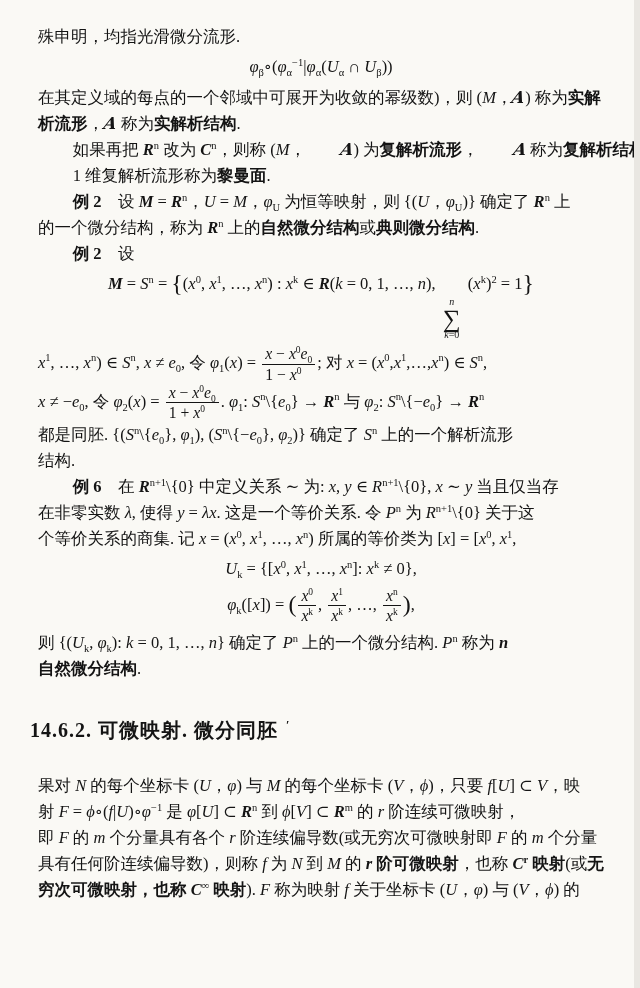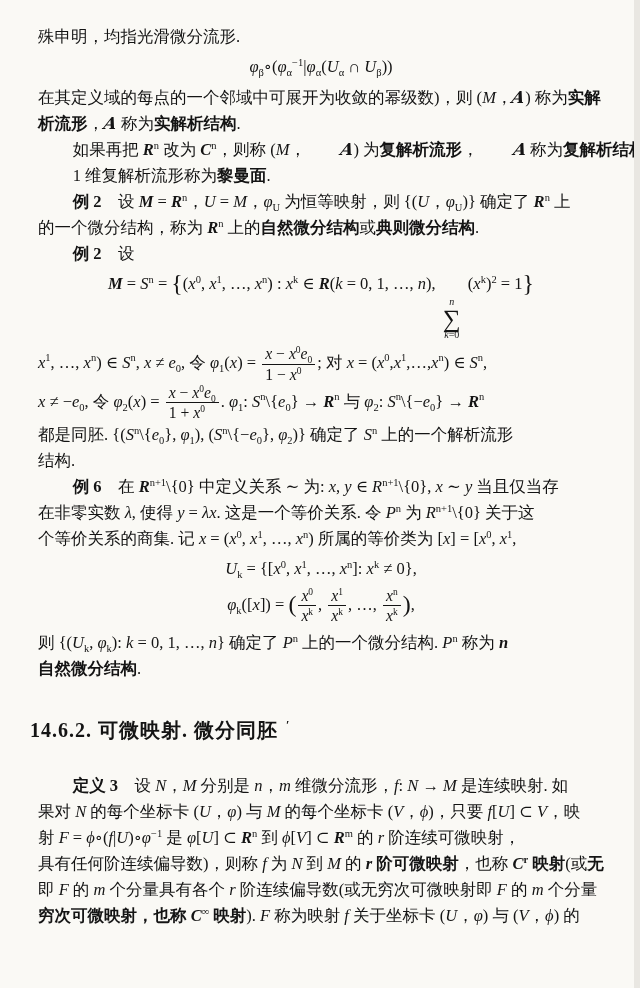--- a/index.html
+++ b/index.html
@@ -73,21 +73,20 @@
       <div class="line">都是同胚. {(<i>S</i><sup>n</sup>\{<i>e</i><sub>0</sub>}, <i>φ</i><sub>1</sub>), (<i>S</i><sup>n</sup>\{−<i>e</i><sub>0</sub>}, <i>φ</i><sub>2</sub>)} 确定了 <i>S</i><sup>n</sup> 上的一个解析流形</div>
       <div class="line">结构.</div>
       <div class="line para-indent"><b>例 6</b>　在 <b><i>R</i></b><sup>n+1</sup>\{0} 中定义关系 ∼ 为: <i>x</i>, <i>y</i> ∈ <i>R</i><sup>n+1</sup>\{0}, <i>x</i> ∼ <i>y</i> 当且仅当存</div>
       <div class="line">在非零实数 <i>λ</i>, 使得 <i>y</i> = <i>λx</i>. 这是一个等价关系. 令 <i>P</i><sup>n</sup> 为 <i>R</i><sup>n+1</sup>\{0} 关于这</div>
       <div class="line">个等价关系的商集. 记 <i>x</i> = (<i>x</i><sup>0</sup>, <i>x</i><sup>1</sup>, …, <i>x</i><sup>n</sup>) 所属的等价类为 [<i>x</i>] = [<i>x</i><sup>0</sup>, <i>x</i><sup>1</sup>,</div>
       <div class="line formula"><i>U</i><sub>k</sub> = {[<i>x</i><sup>0</sup>, <i>x</i><sup>1</sup>, …, <i>x</i><sup>n</sup>]: <i>x</i><sup>k</sup> ≠ 0},</div>
       <div class="line formula"><i>φ</i><sub>k</sub>([<i>x</i>]) = <span class="big">(</span><span class="frac"><span class="num"><i>x</i><sup>0</sup></span><span class="den"><i>x</i><sup>k</sup></span></span>, <span class="frac"><span class="num"><i>x</i><sup>1</sup></span><span class="den"><i>x</i><sup>k</sup></span></span>, …, <span class="frac"><span class="num"><i>x</i><sup>n</sup></span><span class="den"><i>x</i><sup>k</sup></span></span><span class="big">)</span>,</div>
       <div class="line">则 {(<i>U</i><sub>k</sub>, <i>φ</i><sub>k</sub>): <i>k</i> = 0, 1, …, <i>n</i>} 确定了 <i>P</i><sup>n</sup> 上的一个微分结构. <i>P</i><sup>n</sup> 称为 <b><i>n</i></b></div>
       <div class="line"><b>自然微分结构</b>.</div>
       <div class="line heading">14.6.2. 可微映射. 微分同胚<span class="prime">′</span></div>
-      <div class="line para-indent"><b>定义 3</b>　设 <i>N</i>，<i>M</i> 分别是 <i>n</i>，<i>m</i> 维微分流形，<i>f</i>: <i>N</i> → <i>M</i> 是连续映射. 如</div>
       <div class="line">果对 <i>N</i> 的每个坐标卡 (<i>U</i>，<i>φ</i>) 与 <i>M</i> 的每个坐标卡 (<i>V</i>，<i>ϕ</i>)，只要 <i>f</i>[<i>U</i>] ⊂ <i>V</i>，映</div>
       <div class="line">射 <i>F</i> = <i>ϕ</i>∘(<i>f</i>|<i>U</i>)∘<i>φ</i><sup>−1</sup> 是 <i>φ</i>[<i>U</i>] ⊂ <b><i>R</i></b><sup>n</sup> 到 <i>ϕ</i>[<i>V</i>] ⊂ <b><i>R</i></b><sup>m</sup> 的 <i>r</i> 阶连续可微映射，</div>
+      <div class="line">即 <i>F</i> 的 <i>m</i> 个分量具有各个 <i>r</i> 阶连续偏导数(或无穷次可微映射即 <i>F</i> 的 <i>m</i> 个分量</div>
       <div class="line">具有任何阶连续偏导数)，则称 <i>f</i> 为 <i>N</i> 到 <i>M</i> 的 <b><i>r</i> 阶可微映射</b>，也称 <b><i>C</i><sup>r</sup> 映射</b>(或<b>无</b></div>
-      <div class="line">即 <i>F</i> 的 <i>m</i> 个分量具有各个 <i>r</i> 阶连续偏导数(或无穷次可微映射即 <i>F</i> 的 <i>m</i> 个分量</div>
       <div class="line"><b>穷次可微映射，也称 <i>C</i><sup>∞</sup> 映射</b>). <i>F</i> 称为映射 <i>f</i> 关于坐标卡 (<i>U</i>，<i>φ</i>) 与 (<i>V</i>，<i>ϕ</i>) 的</div>
     </div>
 
 </div>
 
 </body></html>

